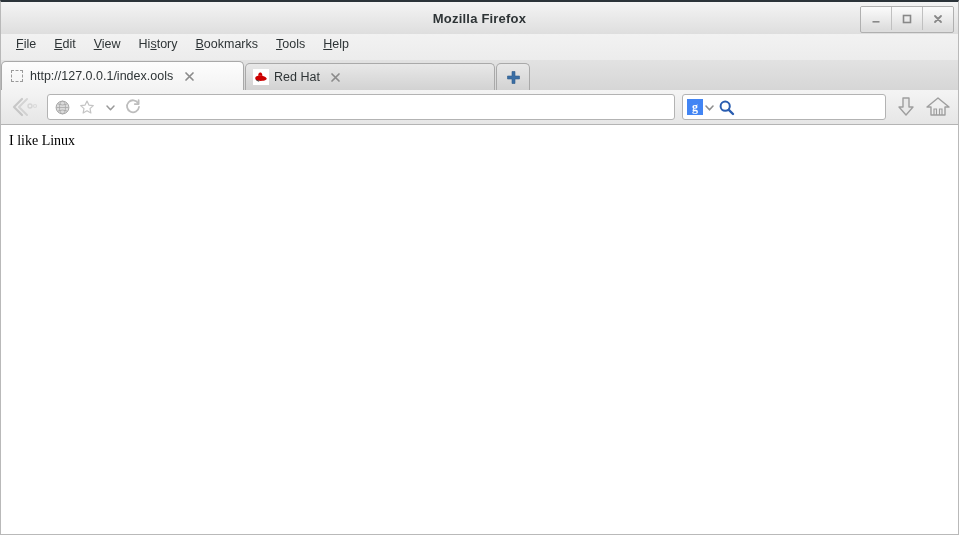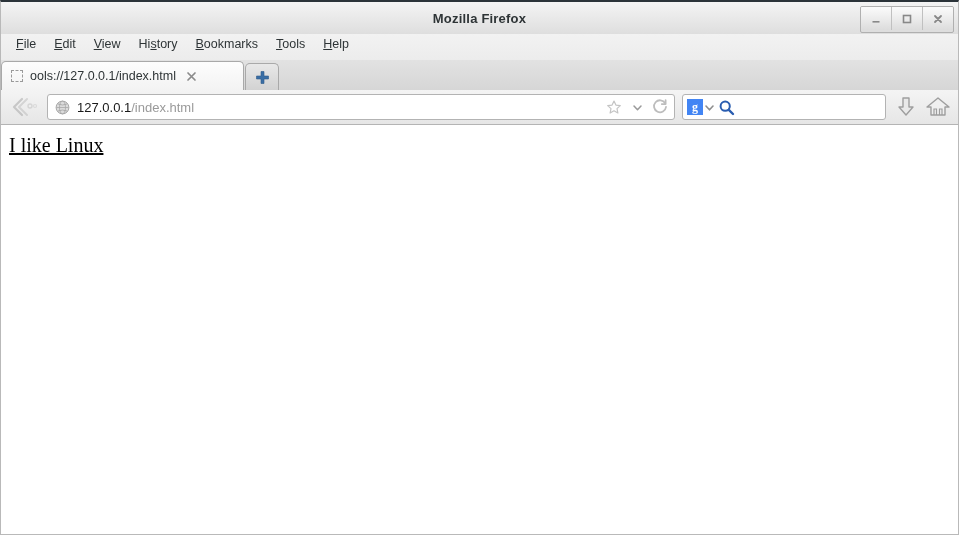--- a/index.html
+++ b/index.html
@@ -300,25 +300,24 @@
     background: #ffffff;
     border-left: 1px solid #b9b9b9;
     border-right: 1px solid #b9b9b9;
     border-bottom: 1px solid #b9b9b9;
     box-sizing: border-box;
     padding: 8px 8px;
     overflow: hidden;
   }
   .page-text {
     font-family: "Liberation Serif", serif;
-    font-size: 20px;
+    font-size: 14px;
     color: #000000;
     line-height: 1.2;
     margin: 0;
-    text-decoration: underline;
   }
 </style>
 </head>
 <body>
 
 <div class="window">
 
   <div class="titlebar">
     <span class="title-text">Mozilla Firefox</span>
 
@@ -350,28 +349,44 @@
     <div class="menu-item"><u>T</u>ools</div>
     <div class="menu-item"><u>H</u>elp</div>
   </div>
 
   <div class="tabbar">
 
     <div class="tab active tab1">
       <span class="tab-favicon">
         <span class="favicon-placeholder"></span>
       </span>
-      <span class="tab-label">ools://127.0.0.1/index.html</span>
+      <span class="tab-label">http://127.0.0.1/index.ools</span>
       <span class="tab-close">
         <svg width="11" height="11" viewBox="0 0 11 11">
           <path d="M2 2 L9 9 M9 2 L2 9" stroke="#8b8b8b" stroke-width="1.7" stroke-linecap="round" fill="none"></path>
         </svg>
       </span>
     </div>
 
+    <div class="tab inactive tab2">
+      <span class="tab-favicon">
+        <svg width="16" height="16" viewBox="0 0 16 16">
+          <rect x="0" y="0" width="16" height="16" fill="#ffffff"></rect>
+          <path d="M2.2 9.2 C2.2 7.6 4.2 6.6 6.8 6.6 C9.6 6.6 12.4 7.6 13.6 9.3 C13.9 9.8 13.6 10.6 12.6 11 C10.6 11.9 7.4 12.2 5 11.6 C3.2 11.2 2.2 10.3 2.2 9.2 Z" fill="#cc0000"></path>
+          <path d="M5.4 7.0 C5.0 5.4 5.6 4.0 6.9 3.6 C8.0 3.3 8.8 4.0 9.2 5.2 C9.5 6.1 9.4 6.8 9.1 7.2 C8.2 6.8 6.6 6.8 5.4 7.0 Z" fill="#cc0000"></path>
+          <path d="M2.6 10.3 C3.4 11.1 5.0 11.6 6.6 11.7 L6.0 12.6 C4.4 12.3 3.0 11.5 2.6 10.3 Z" fill="#1a1a1a"></path>
+        </svg>
+      </span>
+      <span class="tab-label">Red Hat</span>
+      <span class="tab-close">
+        <svg width="11" height="11" viewBox="0 0 11 11">
+          <path d="M2 2 L9 9 M9 2 L2 9" stroke="#8b8b8b" stroke-width="1.7" stroke-linecap="round" fill="none"></path>
+        </svg>
+      </span>
+    </div>
 
     <div class="newtab">
       <svg width="15" height="15" viewBox="0 0 15 15">
         <path d="M6 1.5 H9 V6 H13.5 V9 H9 V13.5 H6 V9 H1.5 V6 H6 Z" fill="#3a6ea5" stroke="#2f5c8a" stroke-width="0.6" stroke-linejoin="round"></path>
       </svg>
     </div>
   </div>
 
   <div class="navbar">
 
@@ -387,21 +402,20 @@
     <div class="urlbar">
       <span class="globe-icon">
         <svg width="15" height="15" viewBox="0 0 15 15">
           <circle cx="7.5" cy="7.5" r="6.4" fill="#dcdcdc" stroke="#a8a8a8" stroke-width="1"></circle>
           <ellipse cx="7.5" cy="7.5" rx="3" ry="6.4" fill="none" stroke="#a8a8a8" stroke-width="0.8"></ellipse>
           <path d="M1.3 7.5 H13.7" stroke="#a8a8a8" stroke-width="0.8"></path>
           <path d="M3 4 Q7.5 6 12 4" fill="none" stroke="#9e9e9e" stroke-width="0.7"></path>
           <path d="M3 11 Q7.5 9 12 11" fill="none" stroke="#9e9e9e" stroke-width="0.7"></path>
         </svg>
       </span>
-      <span class="url-text"><span class="url-host">127.0.0.1</span><span class="url-path">/index.html</span></span>
       <span class="url-actions">
         <span class="icon-btn">
           <svg width="16" height="16" viewBox="0 0 16 16">
             <path d="M8 2 L9.9 6.1 L14.3 6.6 L11 9.6 L11.9 14 L8 11.8 L4.1 14 L5 9.6 L1.7 6.6 L6.1 6.1 Z" fill="none" stroke="#c4c4c4" stroke-width="1.2" stroke-linejoin="round"></path>
           </svg>
         </span>
         <span class="icon-btn">
           <svg width="11" height="11" viewBox="0 0 11 11">
             <path d="M2 4 L5.5 7.8 L9 4" fill="none" stroke="#9a9a9a" stroke-width="1.5" stroke-linecap="round" stroke-linejoin="round"></path>
           </svg>

